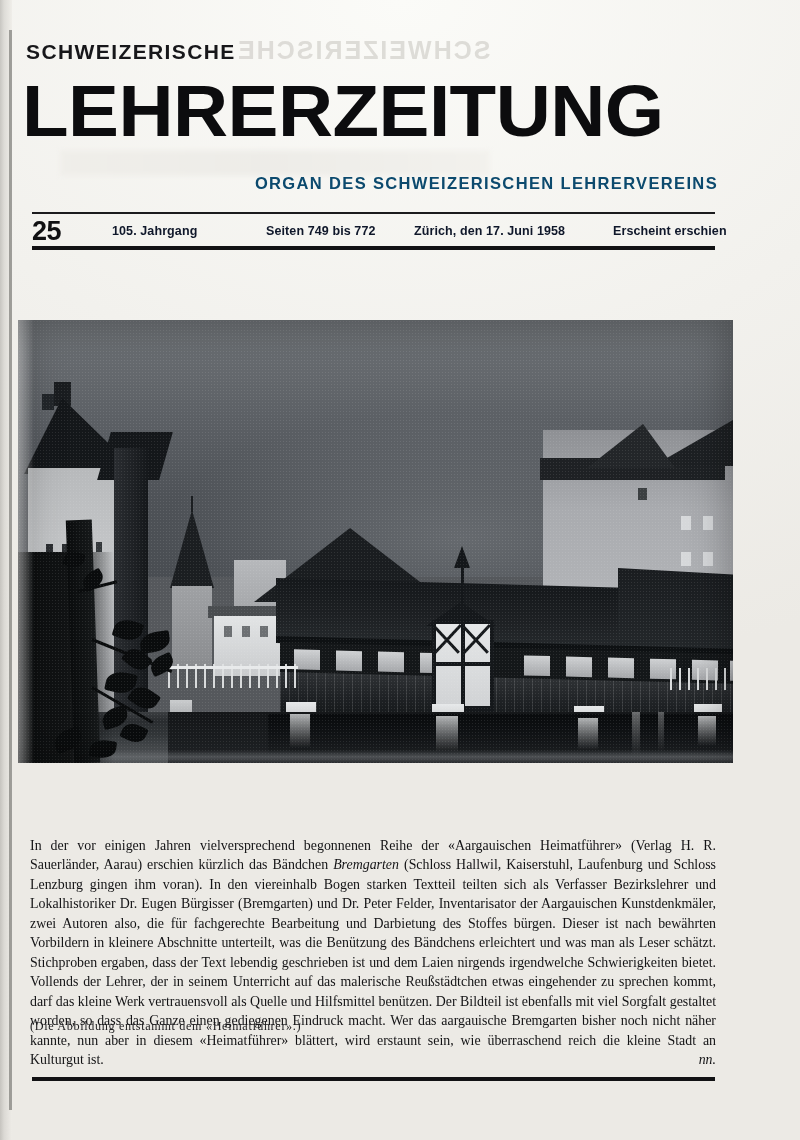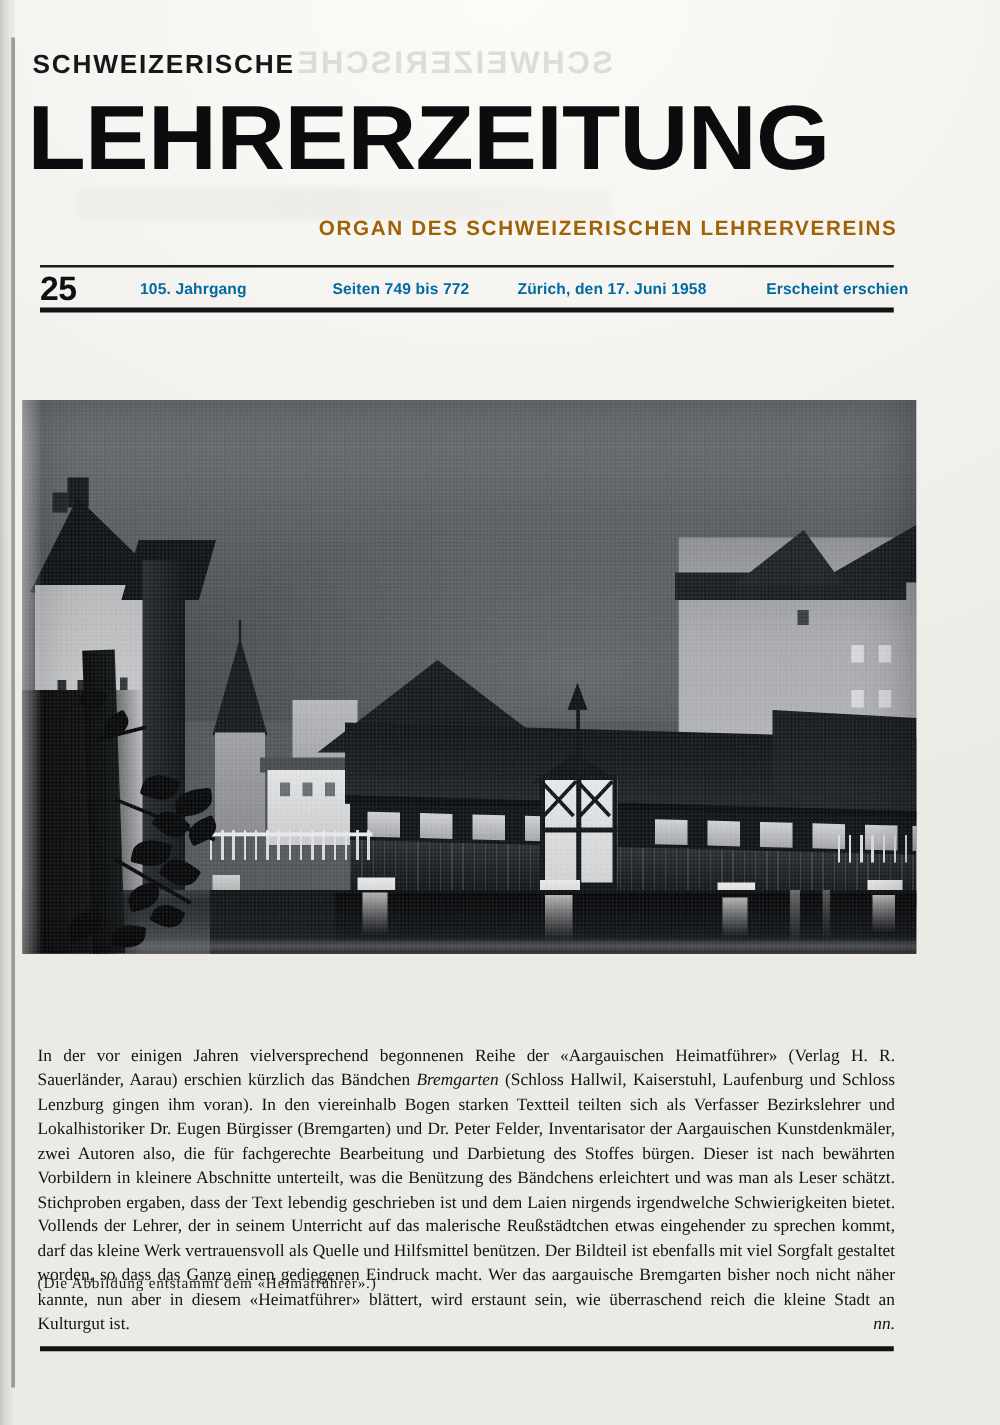--- a/index.html
+++ b/index.html
@@ -58,21 +58,21 @@
     font-family:"Liberation Sans", sans-serif;
     font-weight:700;font-size:73px;line-height:73px;
     letter-spacing:-0.5px;
     color:#0c0c0e;white-space:nowrap;
     transform:scaleX(1.045);transform-origin:left top;
   }
   .subtitle{
     position:absolute;right:82px;top:174px;
     font-family:"Liberation Sans", sans-serif;
     font-weight:700;font-size:16.5px;letter-spacing:1.35px;
-    color:#a16207;white-space:nowrap;
+    color:#0c4a6e;white-space:nowrap;
   }
 
   .rule-thin{
     position:absolute;left:32px;top:212px;width:683px;height:2px;
     background:#1b1b1d;
   }
   .rule-thick{
     position:absolute;left:32px;top:246px;width:683px;height:4px;
     background:#121214;
   }
@@ -87,21 +87,21 @@
   .issue-no{
     position:absolute;left:0px;top:2px;
     font-family:"Liberation Sans", sans-serif;
     font-weight:700;font-size:27px;color:#101012;
     letter-spacing:-0.5px;
     text-align:center;
   }
   .issue-item{
     position:absolute;top:10px;
     font-family:"Liberation Sans", sans-serif;
-    font-weight:700;font-size:12.5px;color:#0369a1;
+    font-weight:700;font-size:12.5px;color:#0f172a;
     white-space:nowrap;letter-spacing:.1px;
   }
   .ii-1{left:80px;}
   .ii-2{left:218px;margin-left:16px;}
   .ii-3{left:382px;}
   .ii-4{left:581px;}
 
   
   .photo{
     position:absolute;left:18px;top:320px;width:715px;height:443px;

